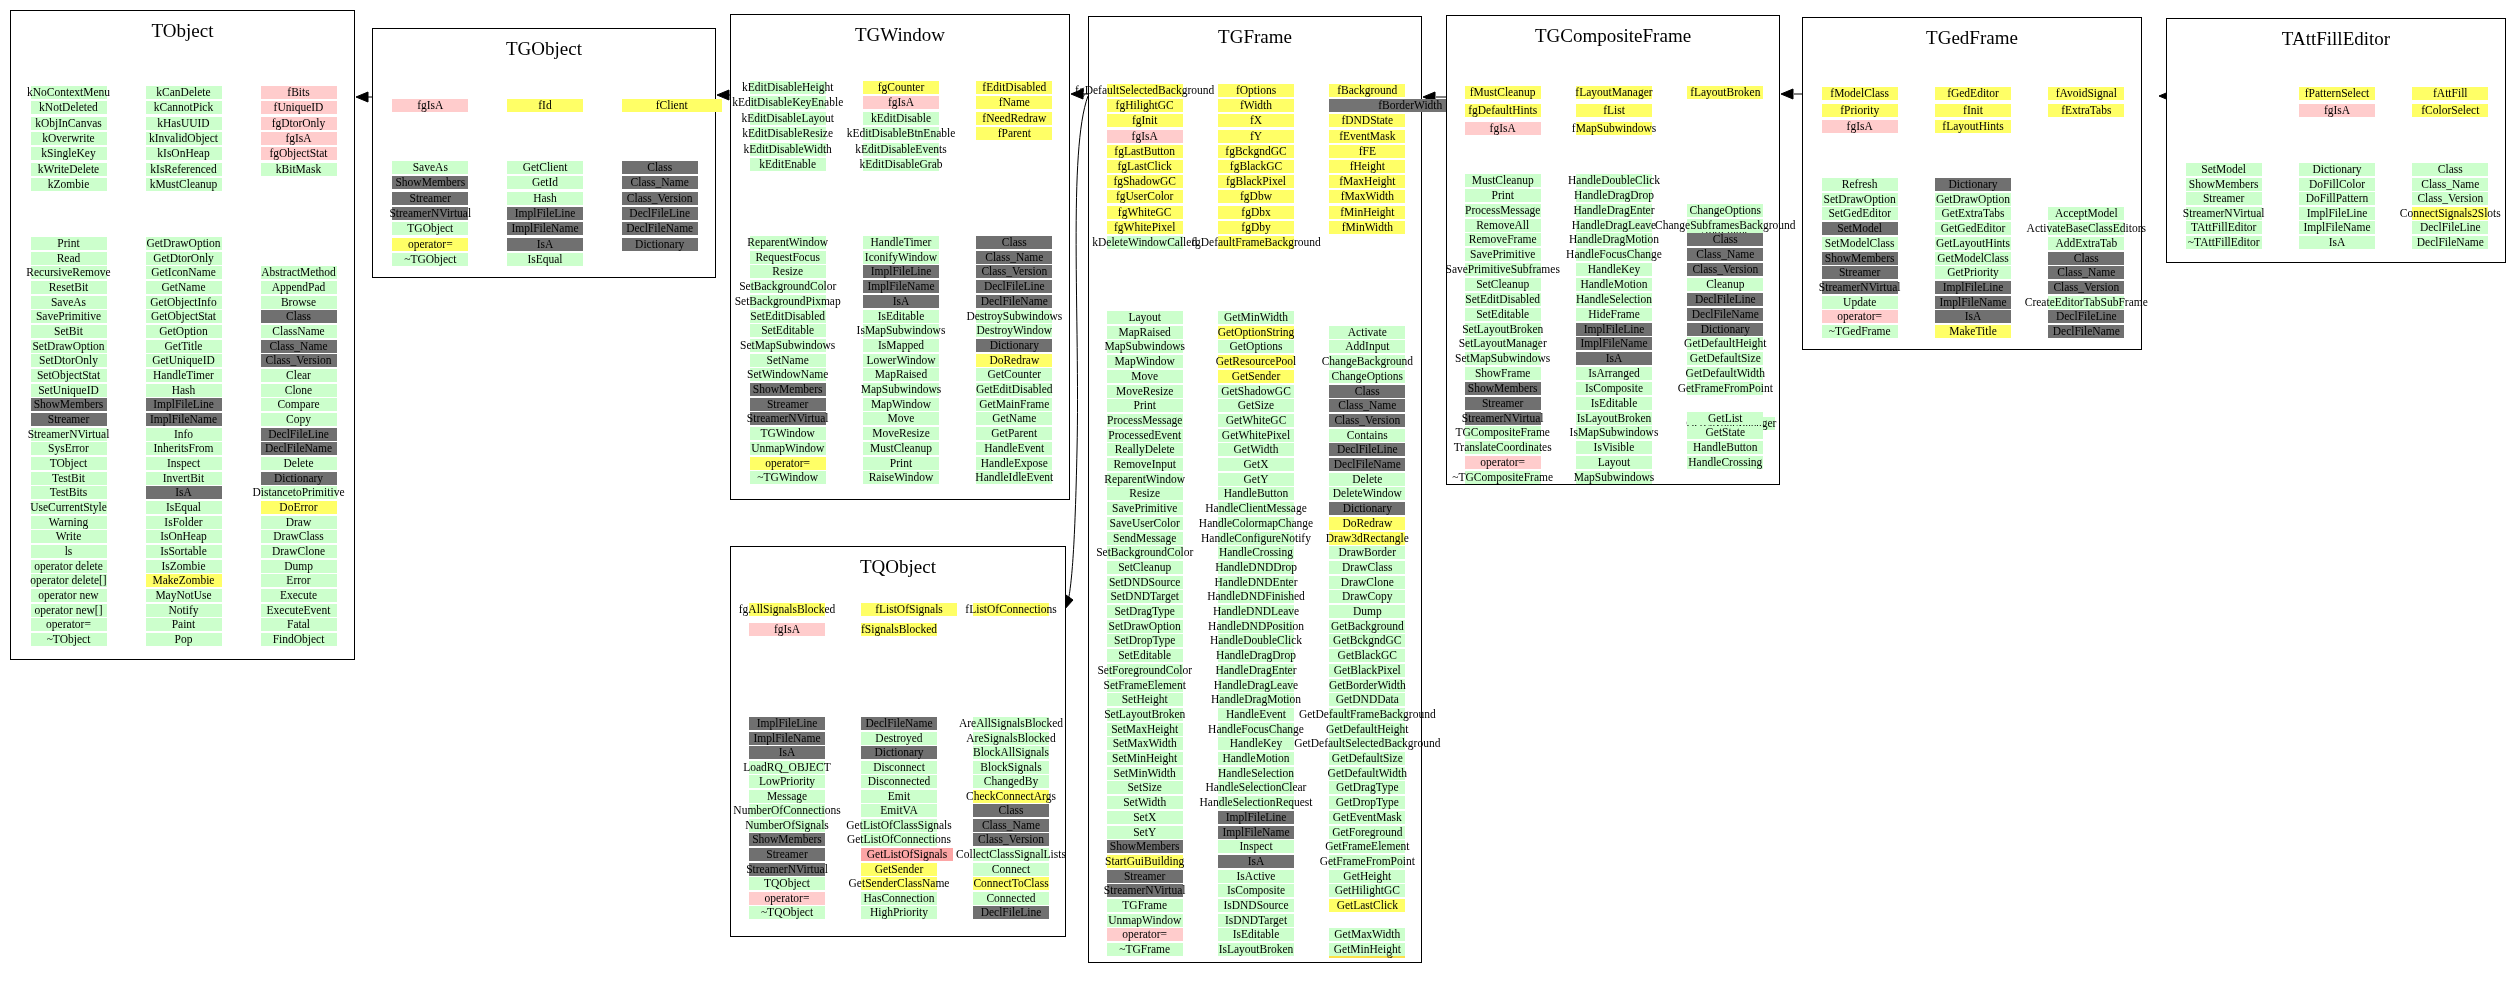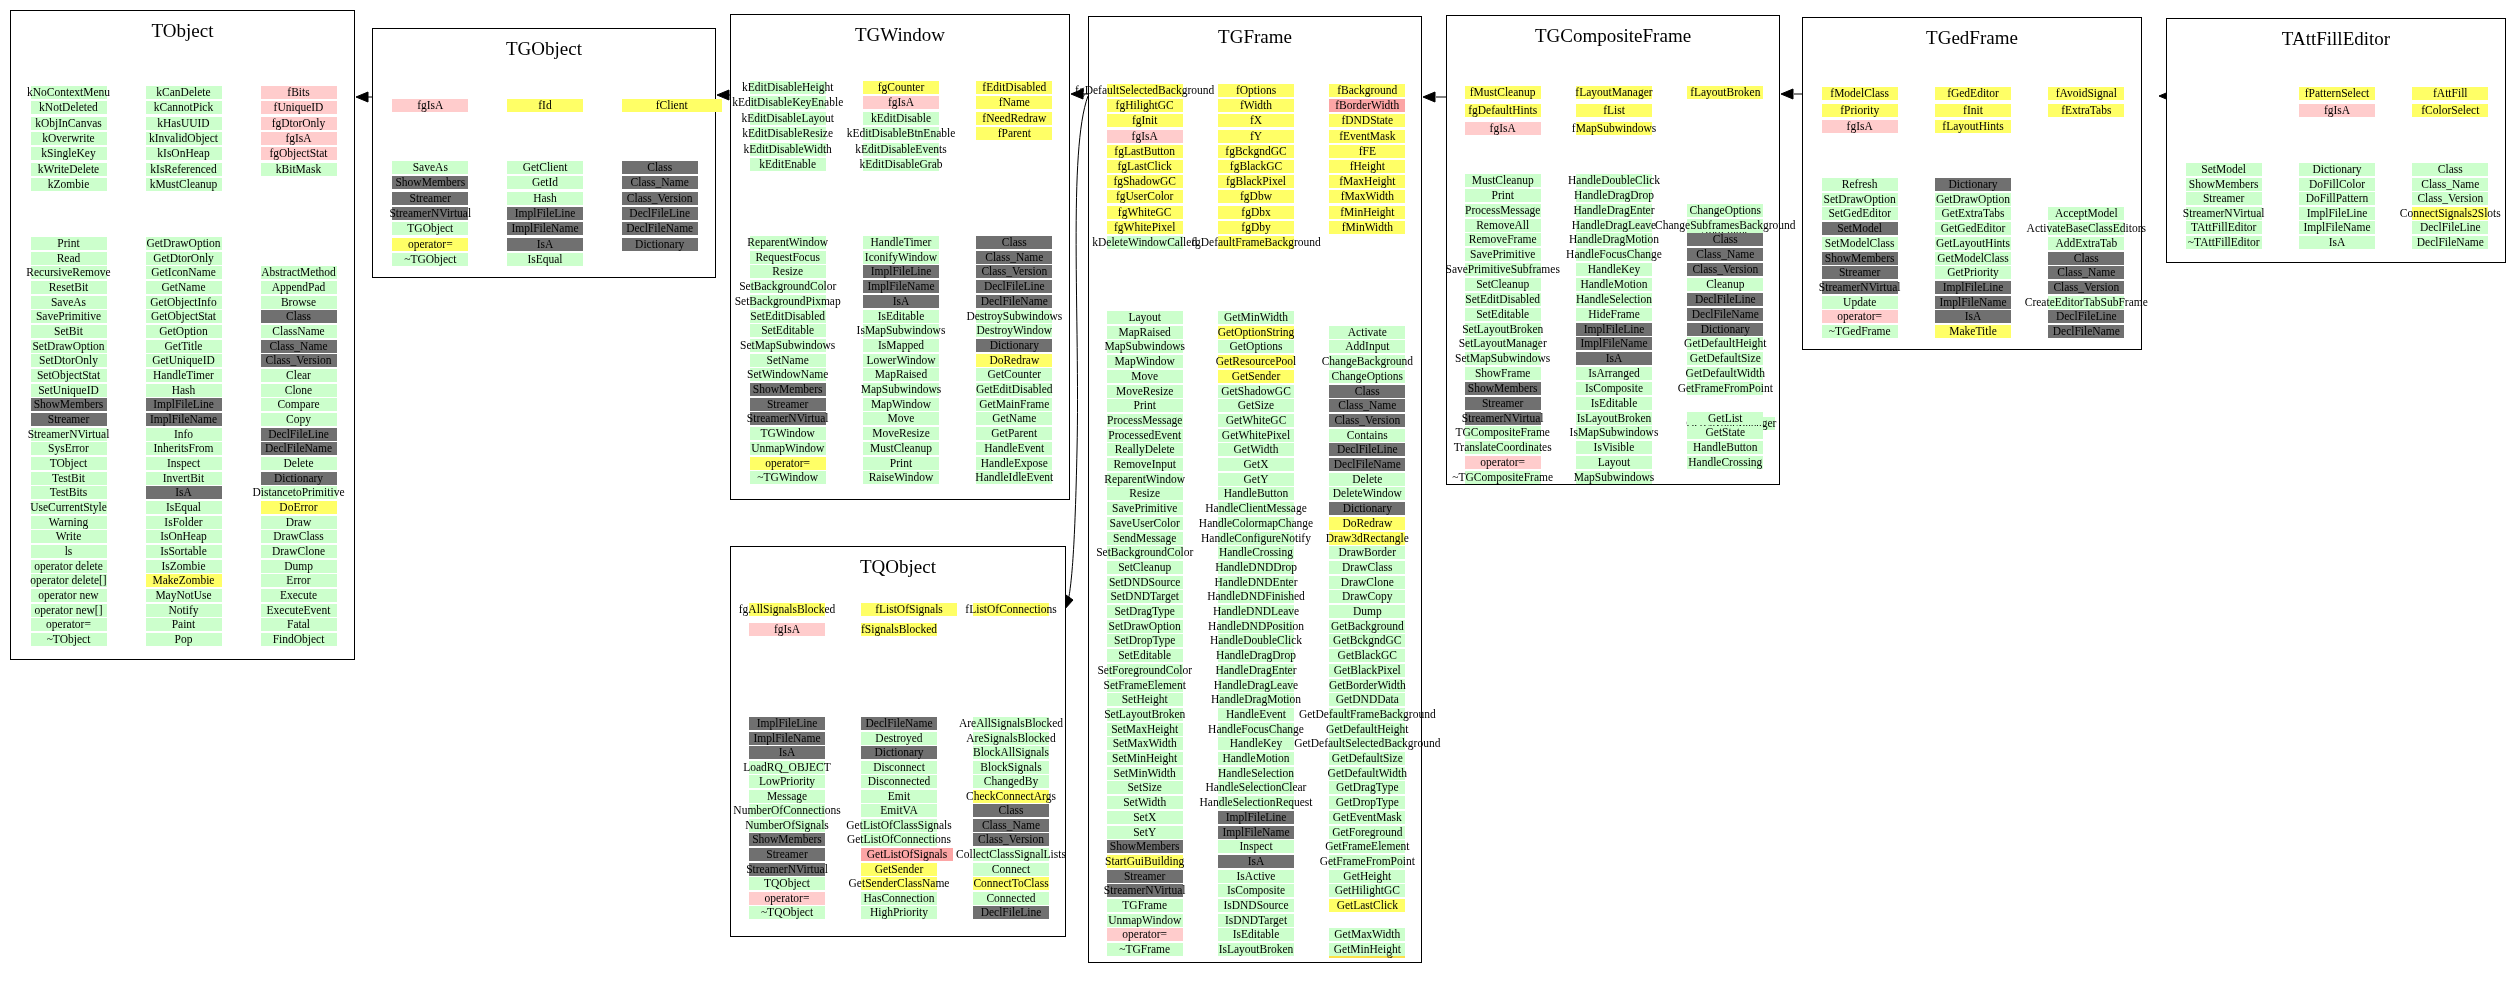--- a/index.html
+++ b/index.html
@@ -316,21 +316,21 @@
       <div class="cell" style="left: 129px; top: 97.4px; width: 76px; background: rgb(255, 255, 102);">fX</div>
       <div class="cell" style="left: 129px; top: 112.6px; width: 76px; background: rgb(255, 255, 102);">fY</div>
       <div class="cell" style="left: 129px; top: 127.8px; width: 76px; background: rgb(255, 255, 102);">fgBckgndGC</div>
       <div class="cell" style="left: 129px; top: 143px; width: 76px; background: rgb(255, 255, 102);">fgBlackGC</div>
       <div class="cell" style="left: 129px; top: 158.2px; width: 76px; background: rgb(255, 255, 102);">fgBlackPixel</div>
       <div class="cell" style="left: 129px; top: 173.4px; width: 76px; background: rgb(255, 255, 102);">fgDbw</div>
       <div class="cell" style="left: 129px; top: 188.6px; width: 76px; background: rgb(255, 255, 102);">fgDbx</div>
       <div class="cell" style="left: 129px; top: 203.8px; width: 76px; background: rgb(255, 255, 102);">fgDby</div>
       <div class="cell" style="left: 129px; top: 219px; width: 76px; background: rgb(255, 255, 102);">fgDefaultFrameBackground</div>
       <div class="cell" style="left: 240.3px; top: 67px; width: 76px; background: rgb(255, 255, 102);">fBackground</div>
-      <div class="cell" style="left: 240.3px; top: 82.2px; width: 76px; background: #fca5a5;">fBorderWidth</div>
+      <div class="cell" style="left: 240.3px; top: 82.2px; width: 76px; background: #737373; padding-left: 43px;">fBorderWidth</div>
       <div class="cell" style="left: 240.3px; top: 97.4px; width: 76px; background: rgb(255, 255, 102);">fDNDState</div>
       <div class="cell" style="left: 240.3px; top: 112.6px; width: 76px; background: rgb(255, 255, 102);">fEventMask</div>
       <div class="cell" style="left: 240.3px; top: 127.8px; width: 76px; background: rgb(255, 255, 102);">fFE</div>
       <div class="cell" style="left: 240.3px; top: 143px; width: 76px; background: rgb(255, 255, 102);">fHeight</div>
       <div class="cell" style="left: 240.3px; top: 158.2px; width: 76px; background: rgb(255, 255, 102);">fMaxHeight</div>
       <div class="cell" style="left: 240.3px; top: 173.4px; width: 76px; background: rgb(255, 255, 102);">fMaxWidth</div>
       <div class="cell" style="left: 240.3px; top: 188.6px; width: 76px; background: rgb(255, 255, 102);">fMinHeight</div>
       <div class="cell" style="left: 240.3px; top: 203.8px; width: 76px; background: rgb(255, 255, 102);">fMinWidth</div>
       <div class="cell" style="left: 17.7px; top: 294px; width: 76px; background: rgb(204, 255, 204);">Layout</div>
       <div class="cell" style="left: 17.7px; top: 308.7px; width: 76px; background: rgb(204, 255, 204);">MapRaised</div>

